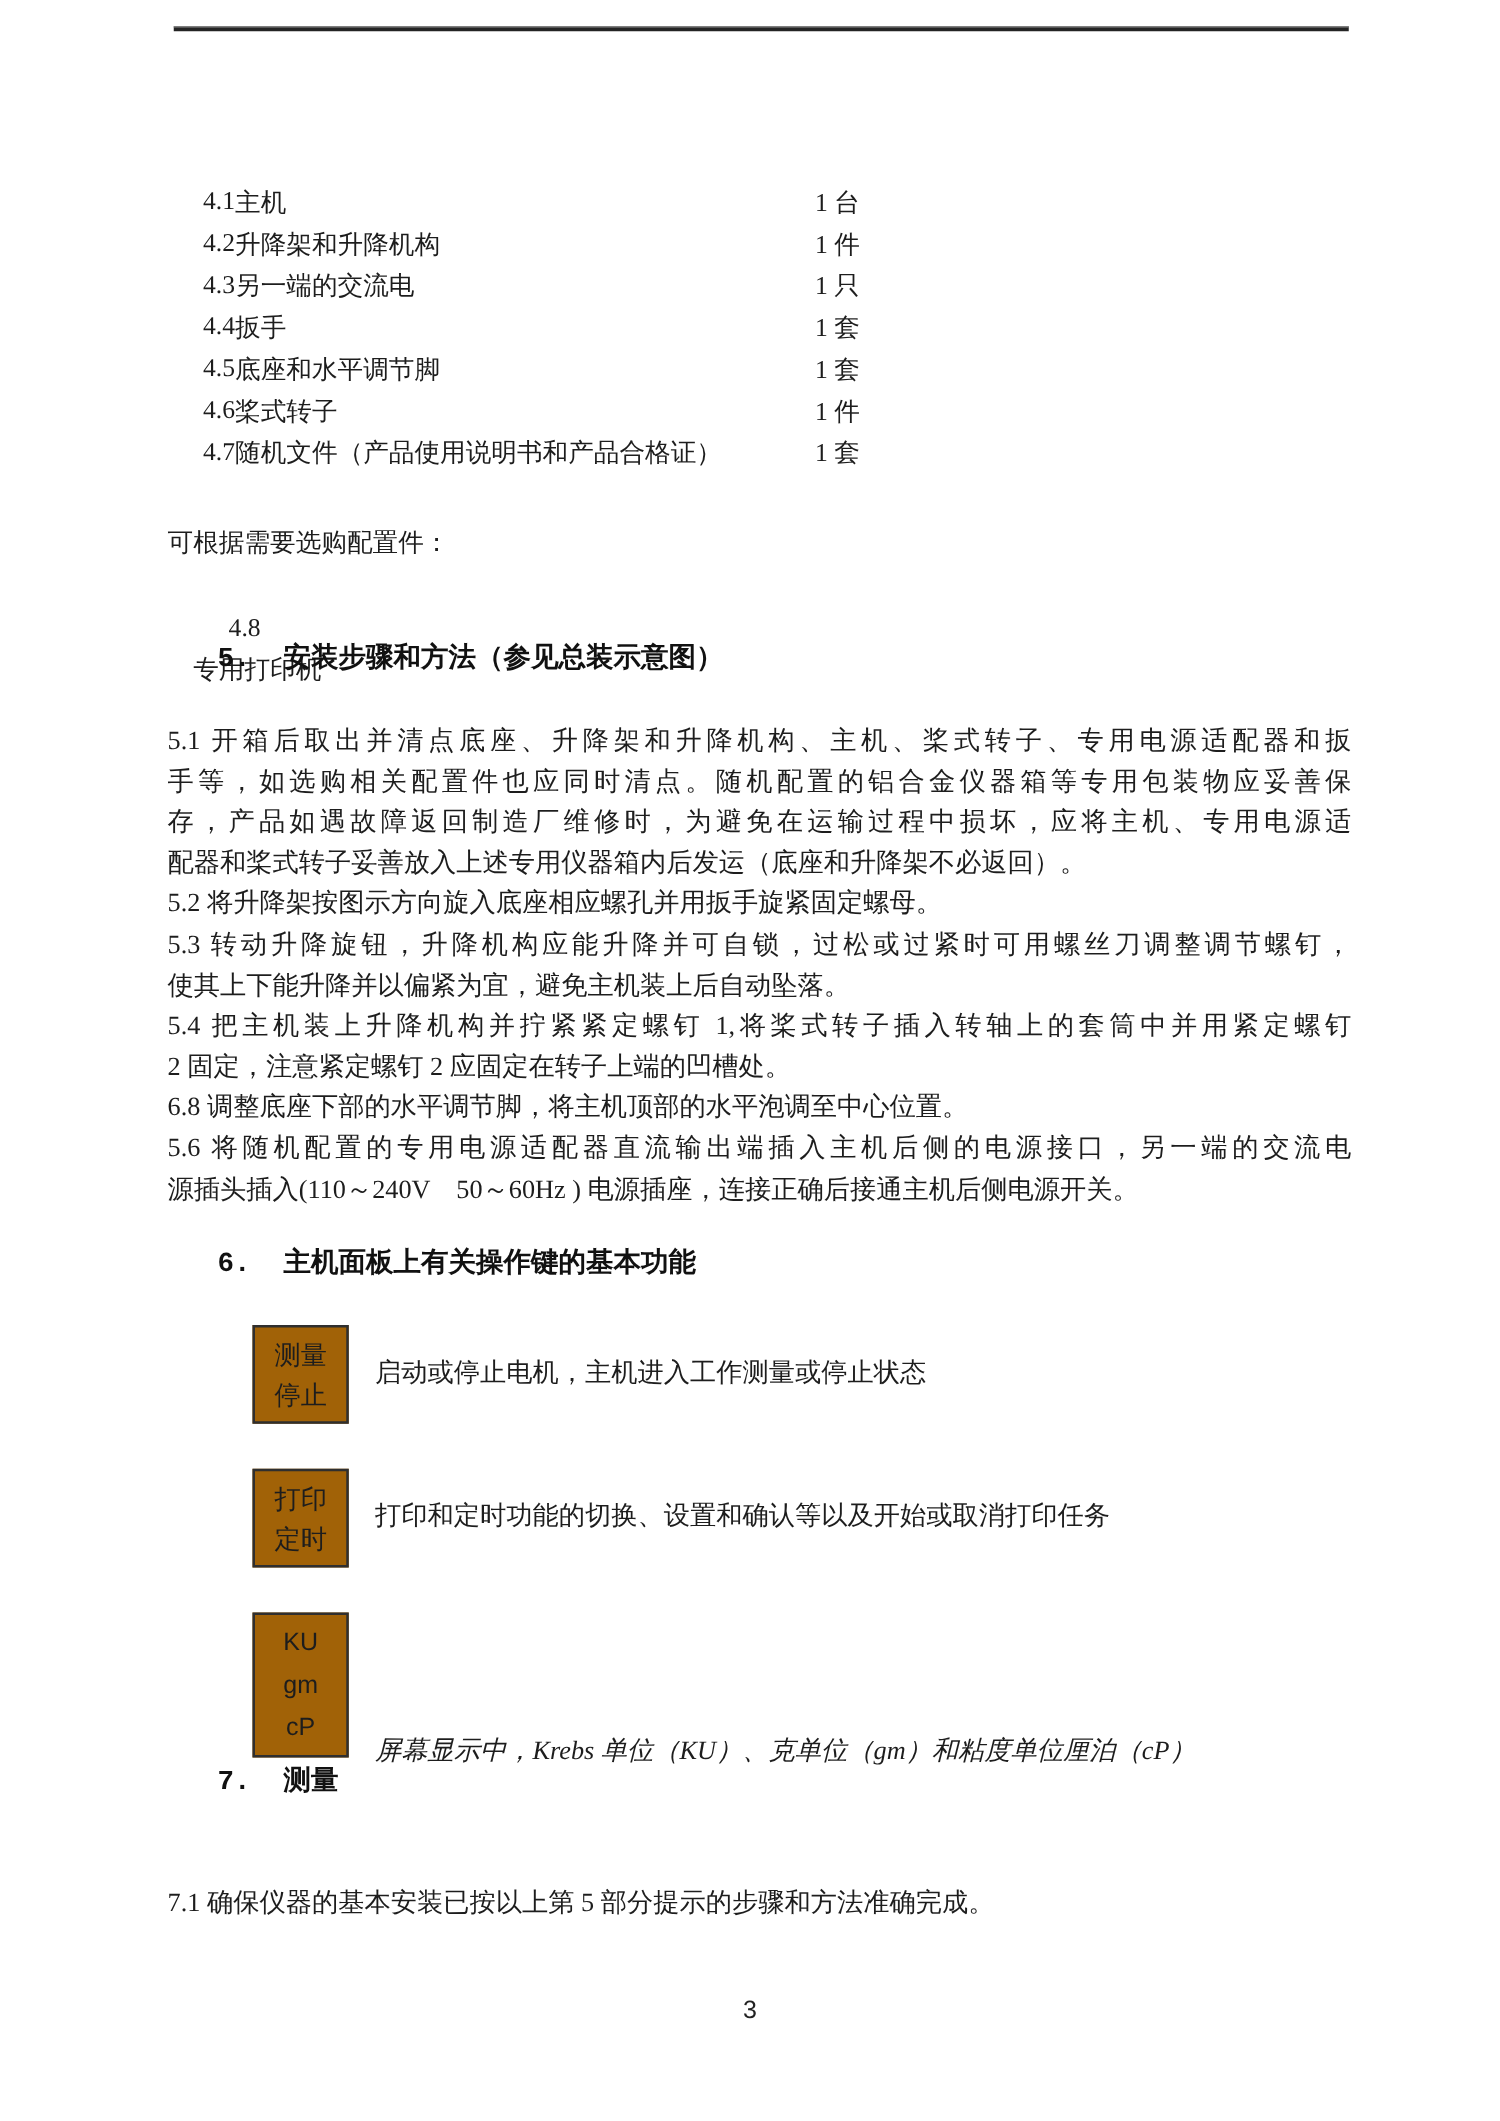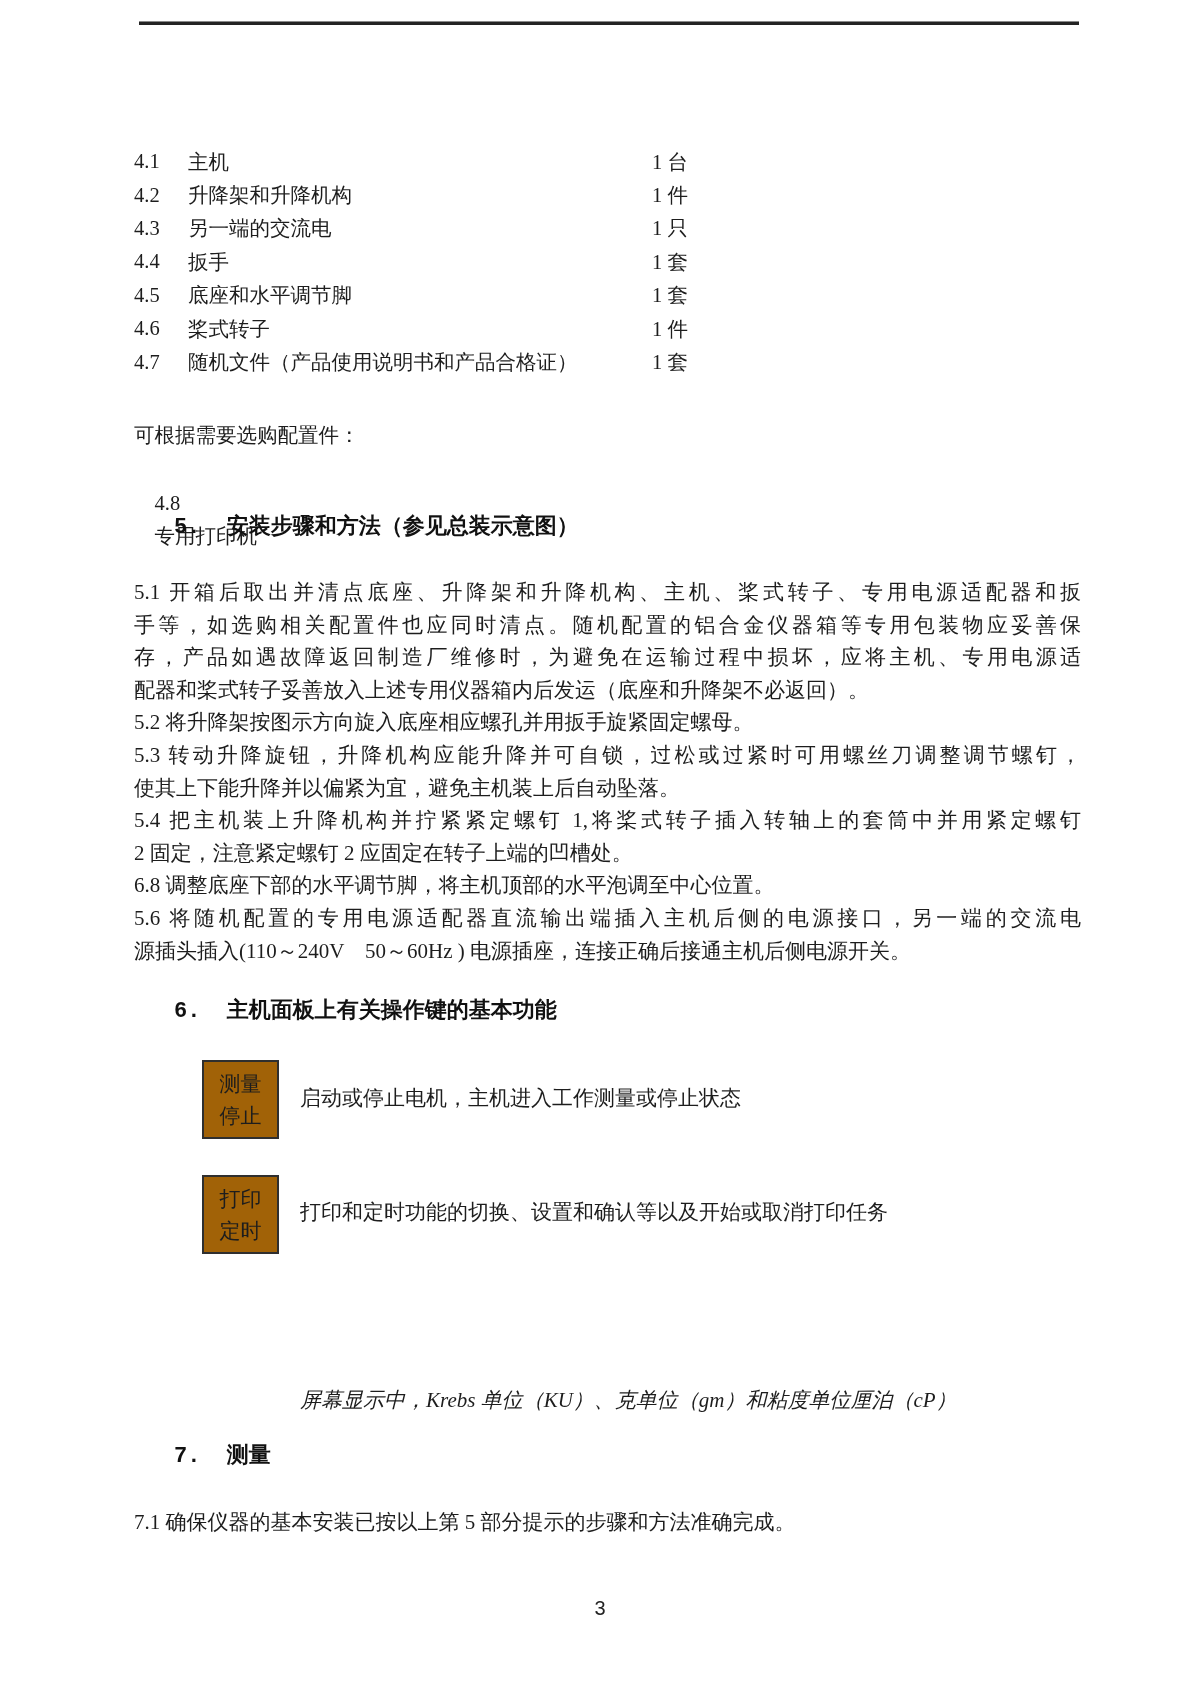--- a/index.html
+++ b/index.html
@@ -11,21 +11,21 @@
     color:#1d1d1d;
     overflow:hidden;
   }
   .top-rule{
     position:absolute;left:139px;top:21px;width:940px;height:3px;
     background:#242424;border-top:1px solid #8a8a8a;
   }
   
   .plist{position:absolute;left:134px;top:145px;width:946px;font-size:20.5px;}
   .prow{position:relative;height:33.4px;display:flex;align-items:center;white-space:pre;}
-  .pno{display:inline-block;width:54px;}
+  .pno{display:inline-block;width:54px;text-align:right;}
   .pqty{position:absolute;left:518px;white-space:pre;}
   .optline{position:absolute;left:134px;font-size:20.5px;line-height:33px;white-space:pre;}
   .optrow .pno{width:54px;}
   
   .hding{
     position:absolute;left:134px;height:28px;line-height:28px;
     font-family:Liberation Mono, monospace;
     font-weight:bold;font-size:22px;color:#111;white-space:pre;margin-left:40px;
   }
   
@@ -126,22 +126,27 @@
     <div class="klabel">停止</div>
   </div>
   <div class="keydesc" style="top:1082px;">启动或停止电机，主机进入工作测量或停止状态</div>
 
   <div class="keybox" style="top:1175px;height:75px;">
     <div class="klabel">打印</div>
     <div class="klabel">定时</div>
   </div>
   <div class="keydesc" style="top:1196px;">打印和定时功能的切换、设置和确认等以及开始或取消打印任务</div>
 
+  <div class="keybox sans" style="top:1290px;height:112px;">
+    <div class="klabel">KU</div>
+    <div class="klabel">gm</div>
+    <div class="klabel">cP</div>
+  </div>
   <div class="keydesc" style="top:1318px;font-style:italic;">
     <div class="ln">屏幕显示中，Krebs 单位（KU）、克单位（gm）和粘度单位厘泊（cP）</div>
   </div>
 
-  <div class="hding" style="top:1443px;">7.  测量</div>
+  <div class="hding" style="top:1412px;">7.  测量</div>
   <div class="p7">7.1 确保仪器的基本安装已按以上第 5 部分提示的步骤和方法准确完成。</div>
 
   <div class="pagenum">3</div>
 
 </div>
 
 </body></html>

